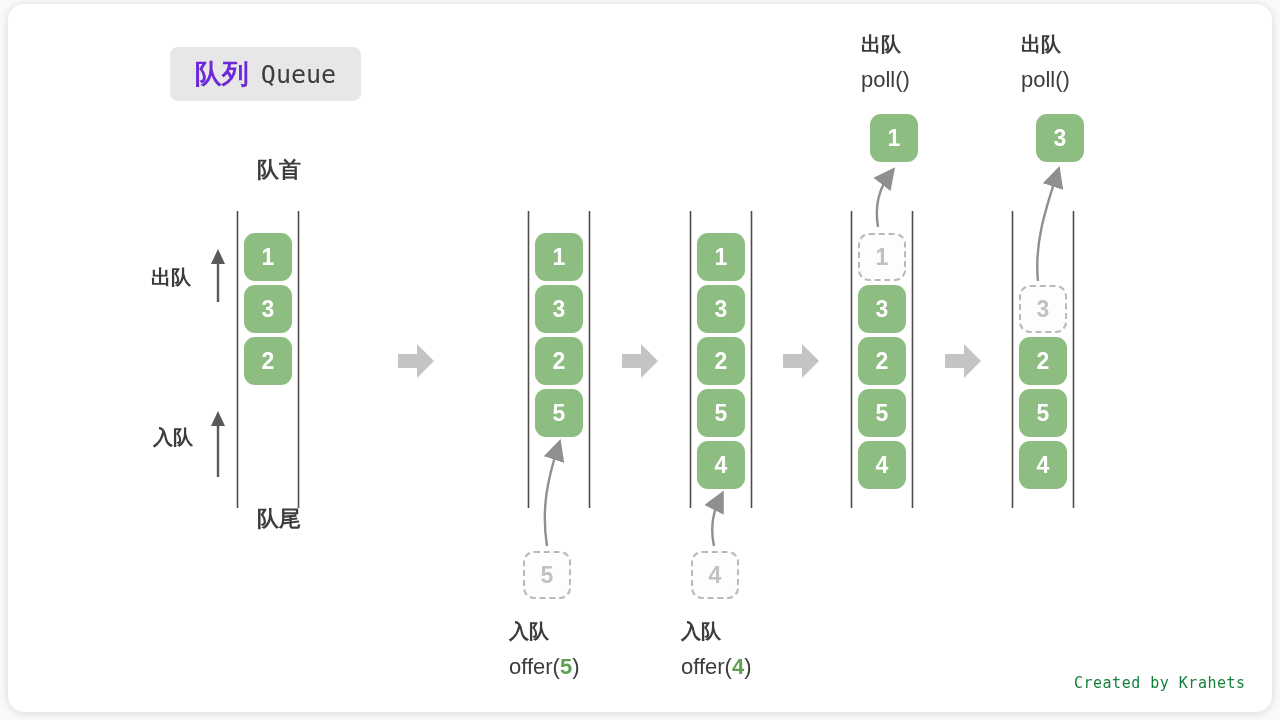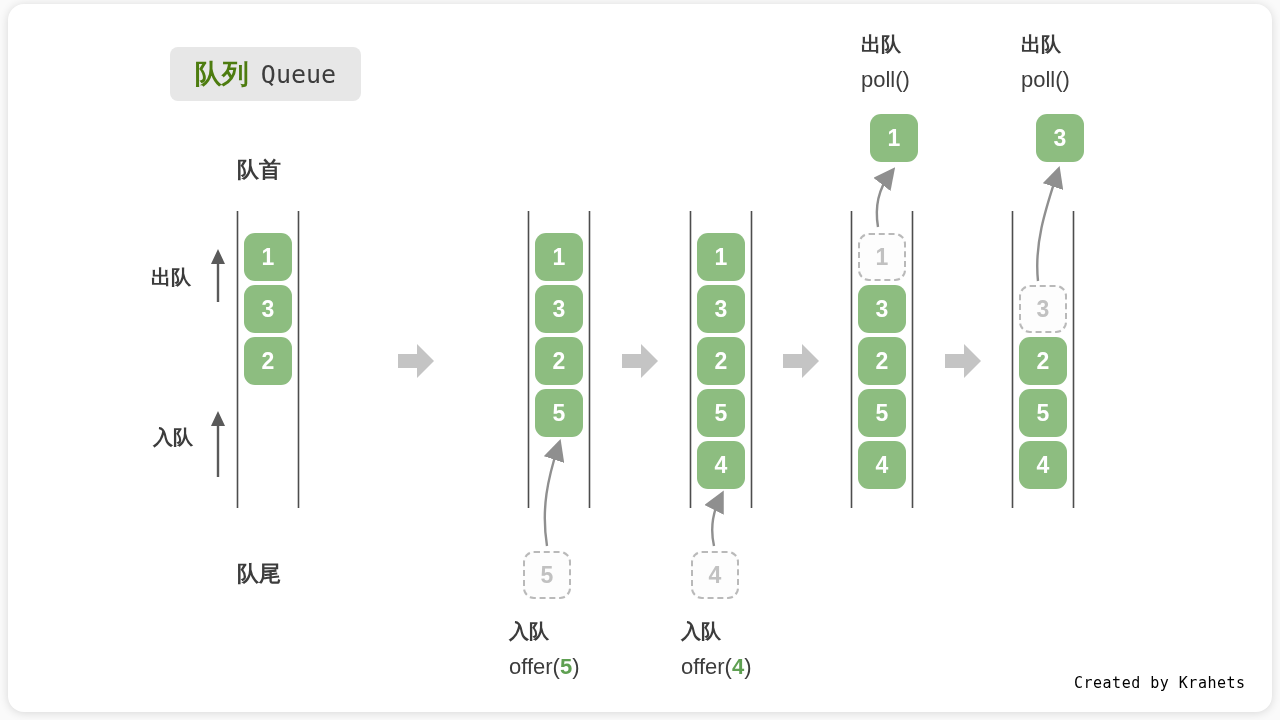--- a/index.html
+++ b/index.html
@@ -14,25 +14,25 @@
     background:#ffffff;border-radius:16px;
     box-shadow:0 1px 10px rgba(0,0,0,.14);
   }
   .layer{position:absolute;left:0;top:0;width:1280px;height:720px;pointer-events:none;}
 
   .badge{
     position:absolute;left:170px;top:47px;width:191px;height:54px;
     background:#e7e7e7;border-radius:8px;
     display:flex;align-items:center;justify-content:center;gap:12px;
   }
-  .badge .zh{font-size:27px;font-weight:700;color:#4d7c0f;}
+  .badge .zh{font-size:27px;font-weight:700;color:#6d28d9;}
   .badge .en{font-family:"DejaVu Sans Mono","Liberation Mono",monospace;font-size:25px;color:#3d3d3d;}
 
   .lbl{position:absolute;font-weight:700;color:#3c3c3c;}
-  .lbl.big{font-size:22px;width:64px;text-align:left;}
+  .lbl.big{font-size:22px;width:64px;text-align:right;}
   .lbl.side{font-size:20px;}
 
   .cell{
     position:absolute;width:48px;height:48px;box-sizing:border-box;
     border-radius:11px;background:#8dbd80;color:#ffffff;
     font-size:23px;font-weight:700;
     display:flex;align-items:center;justify-content:center;
   }
   .cell.ghost{
     background:#fdfdfd;border:2px dashed #b9b9b9;color:#c1c1c1;font-weight:600;
@@ -42,21 +42,21 @@
   .op .op-zh{font-size:20px;font-weight:700;color:#3c3c3c;margin-bottom:9px;}
   .op .op-code{
     font-family:Liberation Sans, sans-serif;
     font-size:22px;color:#3c3c3c;
   }
   .op .op-code .arg{color:#5fa052;font-weight:700;}
 
   .watermark{
     position:absolute;left:1074px;top:674px;
     font-family:"DejaVu Sans Mono","Liberation Mono",monospace;
-    font-size:15px;color:#000000;letter-spacing:.5px;
+    font-size:15px;color:#15803d;letter-spacing:.5px;
   }
 
   
   .wall{stroke:#4d4d4d;stroke-width:1.6;}
   .block{fill:#c4c4c4;}
   .dir{stroke:#5a5a5a;stroke-width:2.4;fill:none;}
   .dir-head{fill:#5a5a5a;}
   .curve{stroke:#8f8f8f;stroke-width:2.4;fill:none;}
 </style>
 </head>
@@ -107,21 +107,21 @@
   <path class="curve" marker-end="url(#ah)" d="M878,227 C874,203 880,187 890,174"></path>
   <path class="curve" marker-end="url(#ah)" d="M1038,281 C1034,243 1046,208 1057,174"></path>
 </svg>
 
 <div class="badge">
   <span class="zh">队列</span>
   <span class="en">Queue</span>
 </div>
 
 <div class="lbl big" style="left:237px;top:155px;">队首</div>
-<div class="lbl big" style="left:237px;top:559px;">队尾</div>
+<div class="lbl big" style="left:237px;top:504px;">队尾</div>
 <div class="lbl side" style="left:151px;top:264px;">出队</div>
 <div class="lbl side" style="left:153px;top:424px;">入队</div>
 
 <div class="cell" style="left:244px;top:233px;">1</div>
 <div class="cell" style="left:244px;top:285px;">3</div>
 <div class="cell" style="left:244px;top:337px;">2</div>
 
 <div class="cell" style="left:535px;top:233px;">1</div>
 <div class="cell" style="left:535px;top:285px;">3</div>
 <div class="cell" style="left:535px;top:337px;">2</div>

